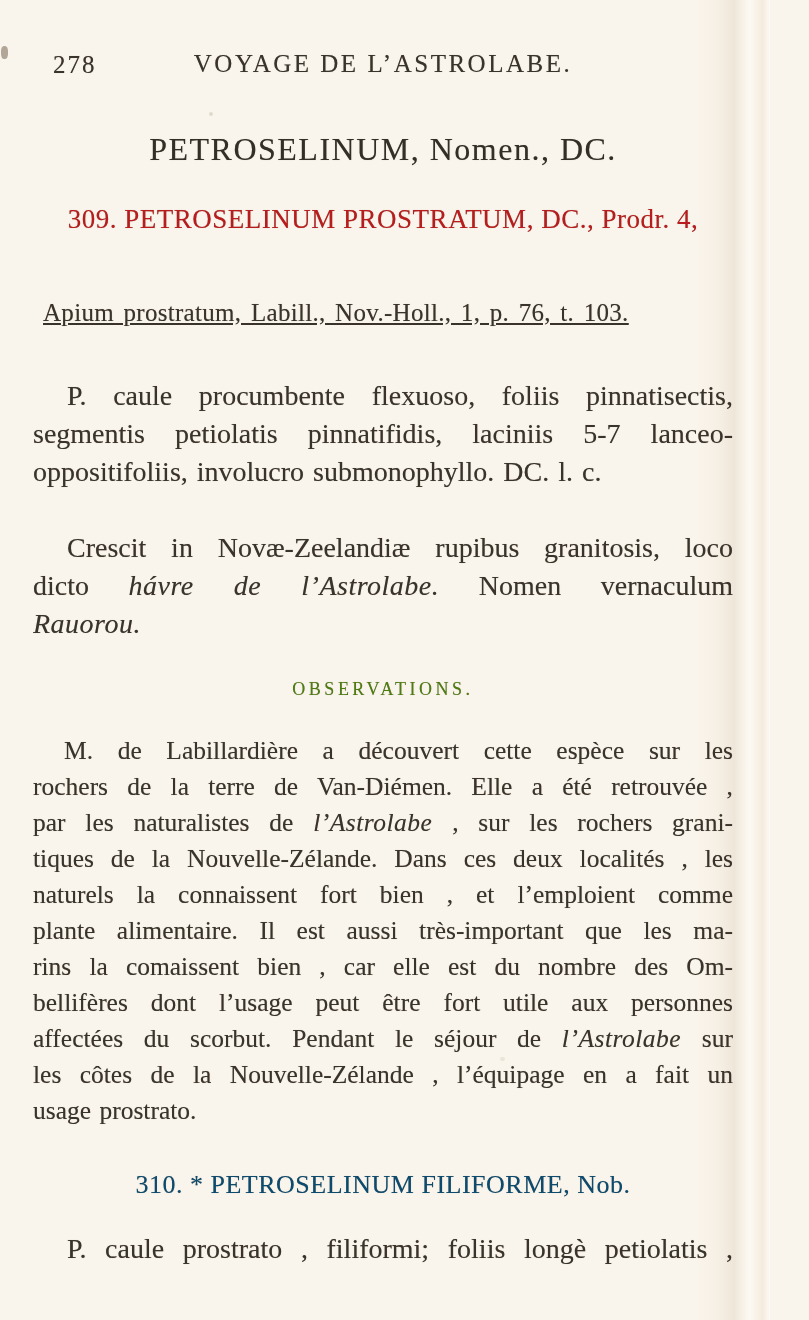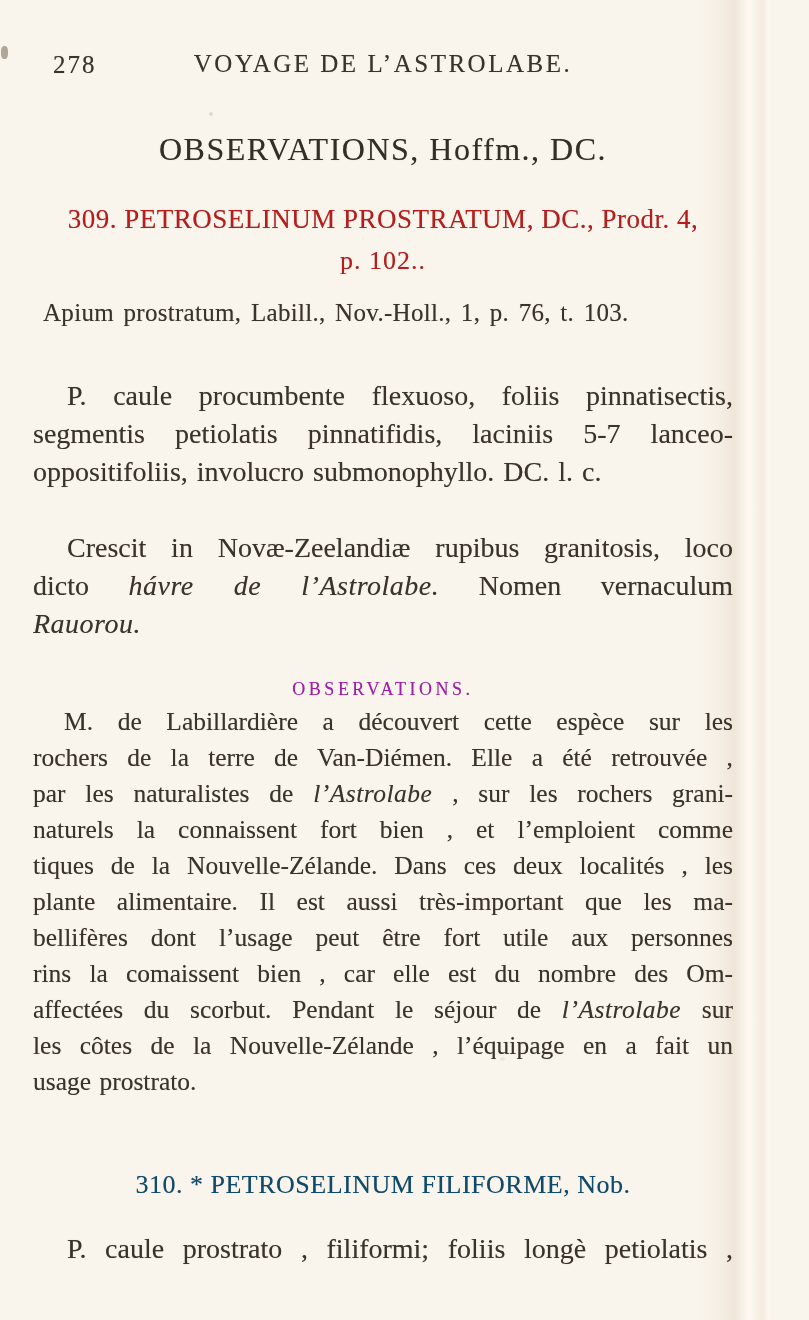--- a/index.html
+++ b/index.html
@@ -40,35 +40,35 @@
   .running-header{top:50px;height:28px;font-size:25px;}
   .running-header .page-number{position:absolute;left:20px;top:1px;letter-spacing:2px;}
   .running-header .running-title{display:block;text-align:center;letter-spacing:2.5px;white-space:nowrap;}
 
   .genus-heading{top:131px;font-size:32px;letter-spacing:1.5px;text-align:center;white-space:nowrap;color:#332e26;}
 
   .sp-heading{top:198px;text-align:center;color:#b91c1c;}
   .sp-heading .l1{font-size:27px;letter-spacing:0.5px;line-height:42px;white-space:nowrap;}
   .sp-heading .l2{font-size:26px;line-height:42px;letter-spacing:1px;}
 
-  .synonym{top:299px;font-size:25px;padding-left:10px;letter-spacing:0.3px;word-spacing:3px;white-space:nowrap;}
+  .synonym{top:299px;font-size:25px;padding-left:10px;letter-spacing:0.3px;word-spacing:3px;white-space:nowrap;text-decoration:underline;}
 
   .para{--lh:38px;font-size:28px;word-spacing:2px;}
   .para .line{height:var(--lh);line-height:var(--lh);overflow:hidden;}
   .para .line.fill{text-align:justify;}
   .para .line.fill::after{content:"";display:inline-block;width:100%;height:0;}
   .para .line:first-child{text-indent:34px;}
   .para i{font-style:italic;letter-spacing:0.5px;}
 
   .diagnosis-309{top:377px;}
   .habitat-309{top:529px;}
 
-  .obs-heading{top:679px;font-size:18px;letter-spacing:3.5px;text-align:center;color:#a21caf;}
+  .obs-heading{top:679px;font-size:18px;letter-spacing:3.5px;text-align:center;color:#4d7c0f;}
 
-  .observations{top:704px;--lh:36px;font-size:25.5px;font-family:Liberation Serif, serif;}
+  .observations{top:733px;--lh:36px;font-size:25.5px;font-family:Liberation Serif, serif;}
   .observations .line:first-child{text-indent:31px;}
 
   .sp310-heading{top:1170px;font-size:26px;letter-spacing:0.5px;text-align:center;white-space:nowrap;color:#0c4a6e;}
 
   .diagnosis-310{top:1230px;}
 </style>
 </head>
 <body>
 
 <div class="page">
@@ -76,25 +76,24 @@
   <div class="edge-shade"></div>
   <div class="speck s1"></div>
   <div class="speck s2"></div>
   <div class="speck s3"></div>
 
   <div class="blk running-header">
     <span class="page-number">278</span>
     <span class="running-title">VOYAGE DE L’ASTROLABE.</span>
   </div>
 
-  <div class="blk genus-heading">OBSERVATIONS, Hoffm., DC.</div>
+  <div class="blk genus-heading">PETROSELINUM, Nomen., DC.</div>
 
   <div class="blk sp-heading">
     <div class="l1">309. PETROSELINUM PROSTRATUM, DC., Prodr. 4,</div>
-    <div class="l2">p. 102..</div>
   </div>
 
   <div class="blk synonym">Apium prostratum, Labill., Nov.-Holl., 1, p. 76, t. 103.</div>
 
   <div class="blk para diagnosis-309">
       <div class="line fill">P. caule procumbente flexuoso, foliis pinnatisectis,</div>
       <div class="line fill">segmentis petiolatis pinnatifidis, laciniis 5-7 lanceo-</div>
       <div class="line">oppositifoliis, involucro submonophyllo. DC. l. c.</div>
     </div>
 
@@ -103,25 +102,25 @@
       <div class="line fill">dicto <i>hávre de l’Astrolabe.</i> Nomen vernaculum</div>
       <div class="line"><i>Rauorou.</i></div>
     </div>
 
   <div class="blk obs-heading">OBSERVATIONS.</div>
 
   <div class="blk para observations">
       <div class="line fill">M. de Labillardière a découvert cette espèce sur les</div>
       <div class="line fill">rochers de la terre de Van-Diémen. Elle a été retrouvée ,</div>
       <div class="line fill">par les naturalistes de <i>l’Astrolabe</i> , sur les rochers grani-</div>
+      <div class="line fill">tiques de la Nouvelle-Zélande. Dans ces deux localités , les</div>
       <div class="line fill">naturels la connaissent fort bien , et l’emploient comme</div>
-      <div class="line fill">tiques de la Nouvelle-Zélande. Dans ces deux localités , les</div>
       <div class="line fill">plante alimentaire. Il est aussi très-important que les ma-</div>
+      <div class="line fill">rins la comaissent bien , car elle est du nombre des Om-</div>
       <div class="line fill">bellifères dont l’usage peut être fort utile aux personnes</div>
-      <div class="line fill">rins la comaissent bien , car elle est du nombre des Om-</div>
       <div class="line fill">affectées du scorbut. Pendant le séjour de <i>l’Astrolabe</i> sur</div>
       <div class="line fill">les côtes de la Nouvelle-Zélande , l’équipage en a fait un</div>
       <div class="line">usage prostrato.</div>
     </div>
 
   <div class="blk sp310-heading">310. * PETROSELINUM FILIFORME, Nob.</div>
 
   <div class="blk para diagnosis-310">
       <div class="line fill">P. caule prostrato , filiformi; foliis longè petiolatis ,</div>
     </div>

